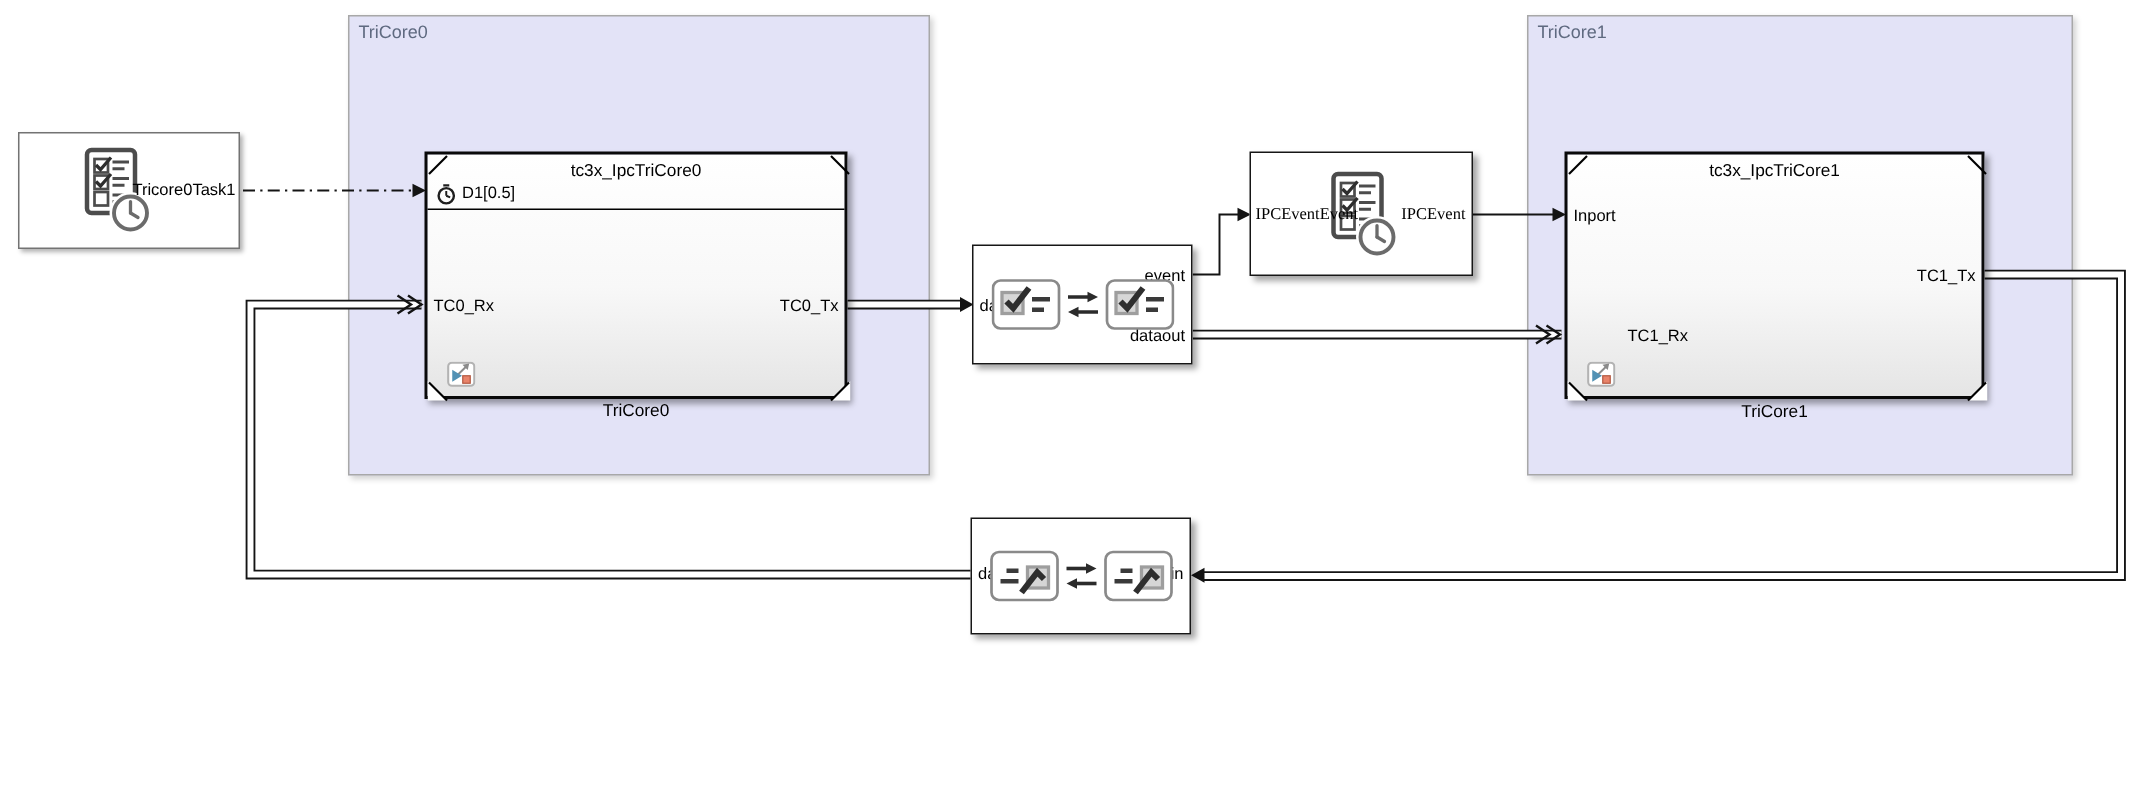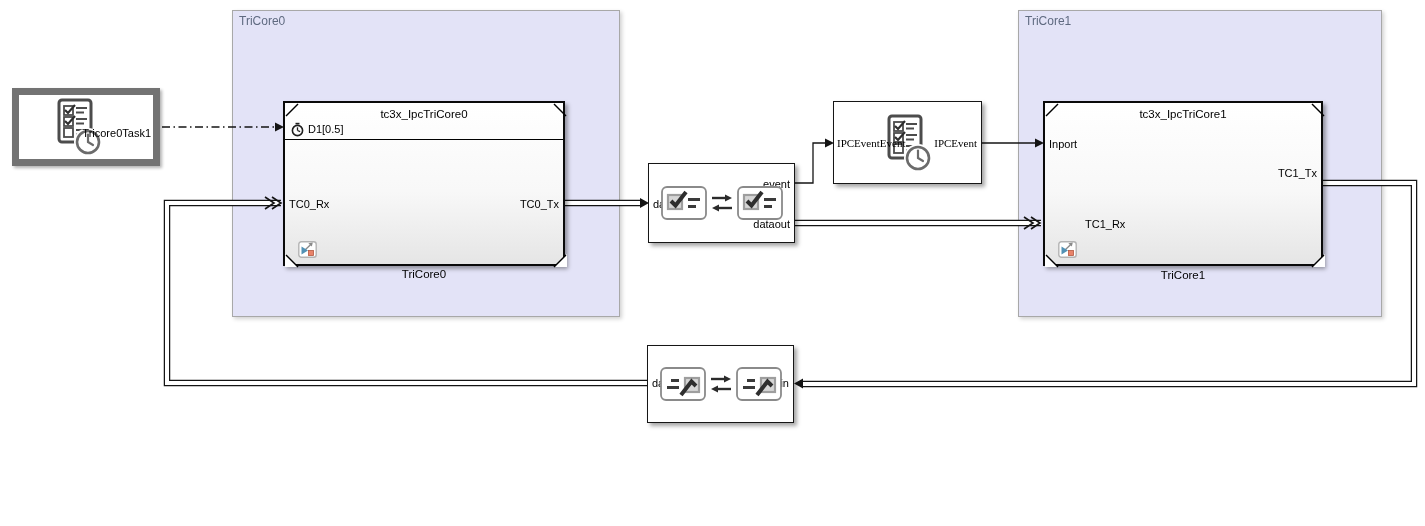--- a/index.html
+++ b/index.html
@@ -12,21 +12,21 @@
   #area-tricore0{left:232px;top:10px;width:386px;height:305px;}
   #area-tricore1{left:1018px;top:10px;width:362px;height:305px;}
   
   #wires{position:absolute;left:0;top:0;z-index:2;}
   
   .block{position:absolute;z-index:3;box-sizing:border-box;}
   .shadowed{box-shadow:3px 3px 4px rgba(0,0,0,0.35);}
   .modelblock{border:2px solid #0a0a0a;
       background:linear-gradient(180deg,#ffffff 0%,#f8f8f8 55%,#e5e5e5 100%);}
   .simpleblock{border:1.5px solid #161616;background:#ffffff;}
-  .taskblock{border:7px solid #737373;background:#ffffff;box-shadow:2px 2px 3px rgba(0,0,0,0.3);}
+  .taskblock{border:1px solid #737373;background:#ffffff;box-shadow:2px 2px 3px rgba(0,0,0,0.3);}
   .blk-title{position:absolute;top:5px;left:0;right:0;text-align:center;font-size:11.5px;}
   .sep{position:absolute;left:0;right:0;top:36px;height:1px;background:#000;}
   .portlabel{position:absolute;font-size:11px;line-height:13px;white-space:nowrap;z-index:1;}
   .pl-left{left:4px;}  .pl-right{right:4px;text-align:right;}
   .caption{position:absolute;z-index:3;text-align:center;font-size:11.5px;}
   .icon-center{position:absolute;left:50%;top:50%;transform:translate(-50%,-50%);z-index:2;}
   .icon-pair{position:absolute;left:50%;top:50%;transform:translate(-50%,-50%);z-index:2;}
   .icon-pair.flipped{transform:translate(-50%,-50%) rotate(180deg);}
   .notches{position:absolute;left:0;top:0;z-index:4;pointer-events:none;}
   .badge{position:absolute;left:13px;bottom:6px;z-index:5;}
@@ -187,21 +187,21 @@
       <use href="#taskicon"></use>
     </svg>
     <div class="evt-label-left">IPCEventEvent</div>
     <div class="evt-label-right">IPCEvent</div>
   </div>
 
   <div class="block modelblock shadowed" style="left:1043px;top:101px;width:280px;height:165px;">
     <div class="blk-title">tc3x_IpcTriCore1</div>
     <div class="portlabel pl-left" style="top:35px;">Inport</div>
     <div class="portlabel pl-left" style="top:115px;margin-left:36px;">TC1_Rx</div>
-    <div class="portlabel pl-right" style="top:64px;text-align:center;">TC1_Tx</div>
+    <div class="portlabel pl-right" style="top:75px;text-align:center;">TC1_Tx</div>
     <svg class="badge" width="19" height="17">
         <use href="#badgeicon"></use>
       </svg>
     <svg class="notches" width="280" height="165">
       <path d="M1,13 L13,1" stroke="#000" stroke-width="1.4"></path>
       <path d="M267,1 L279,13" stroke="#000" stroke-width="1.4"></path>
       <polygon points="0,164 0,151 13,164" fill="#fff"></polygon>
         <path d="M1,152 L13,164" stroke="#000" stroke-width="1.4"></path>
       <polygon points="280,164 267,164 280,151" fill="#fff"></polygon>
         <path d="M267,164 L279,152" stroke="#000" stroke-width="1.4"></path>

